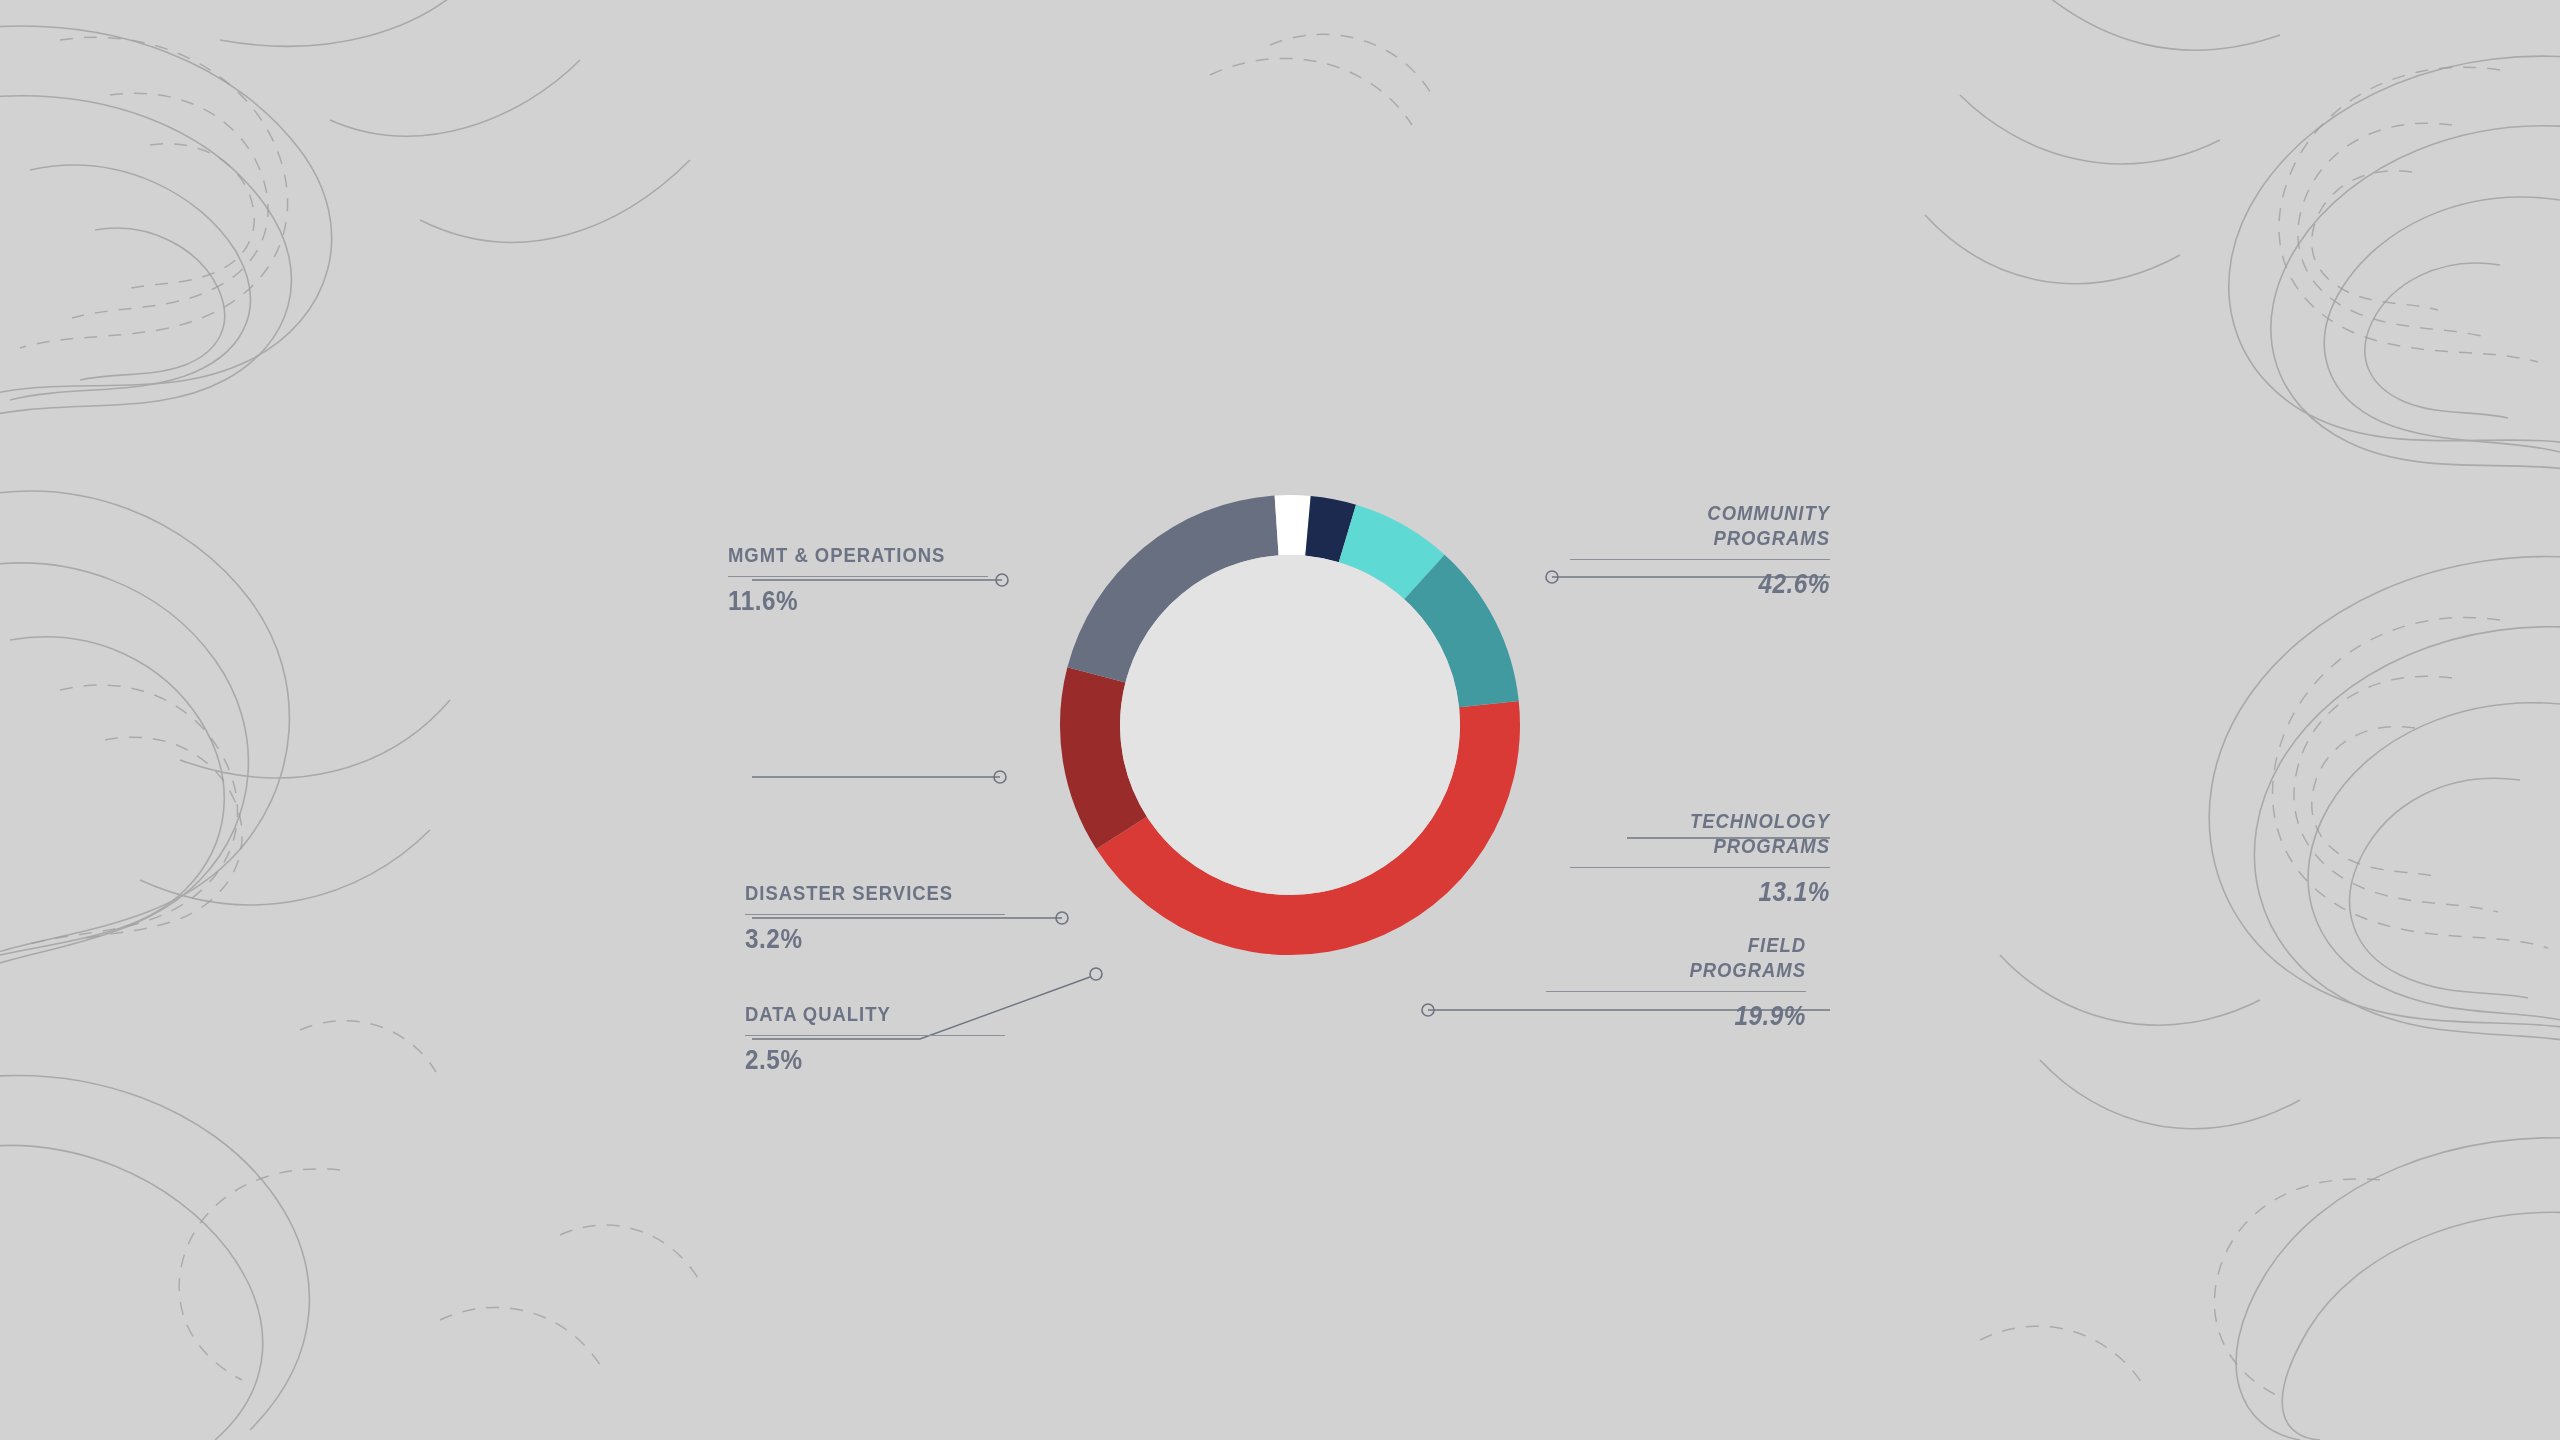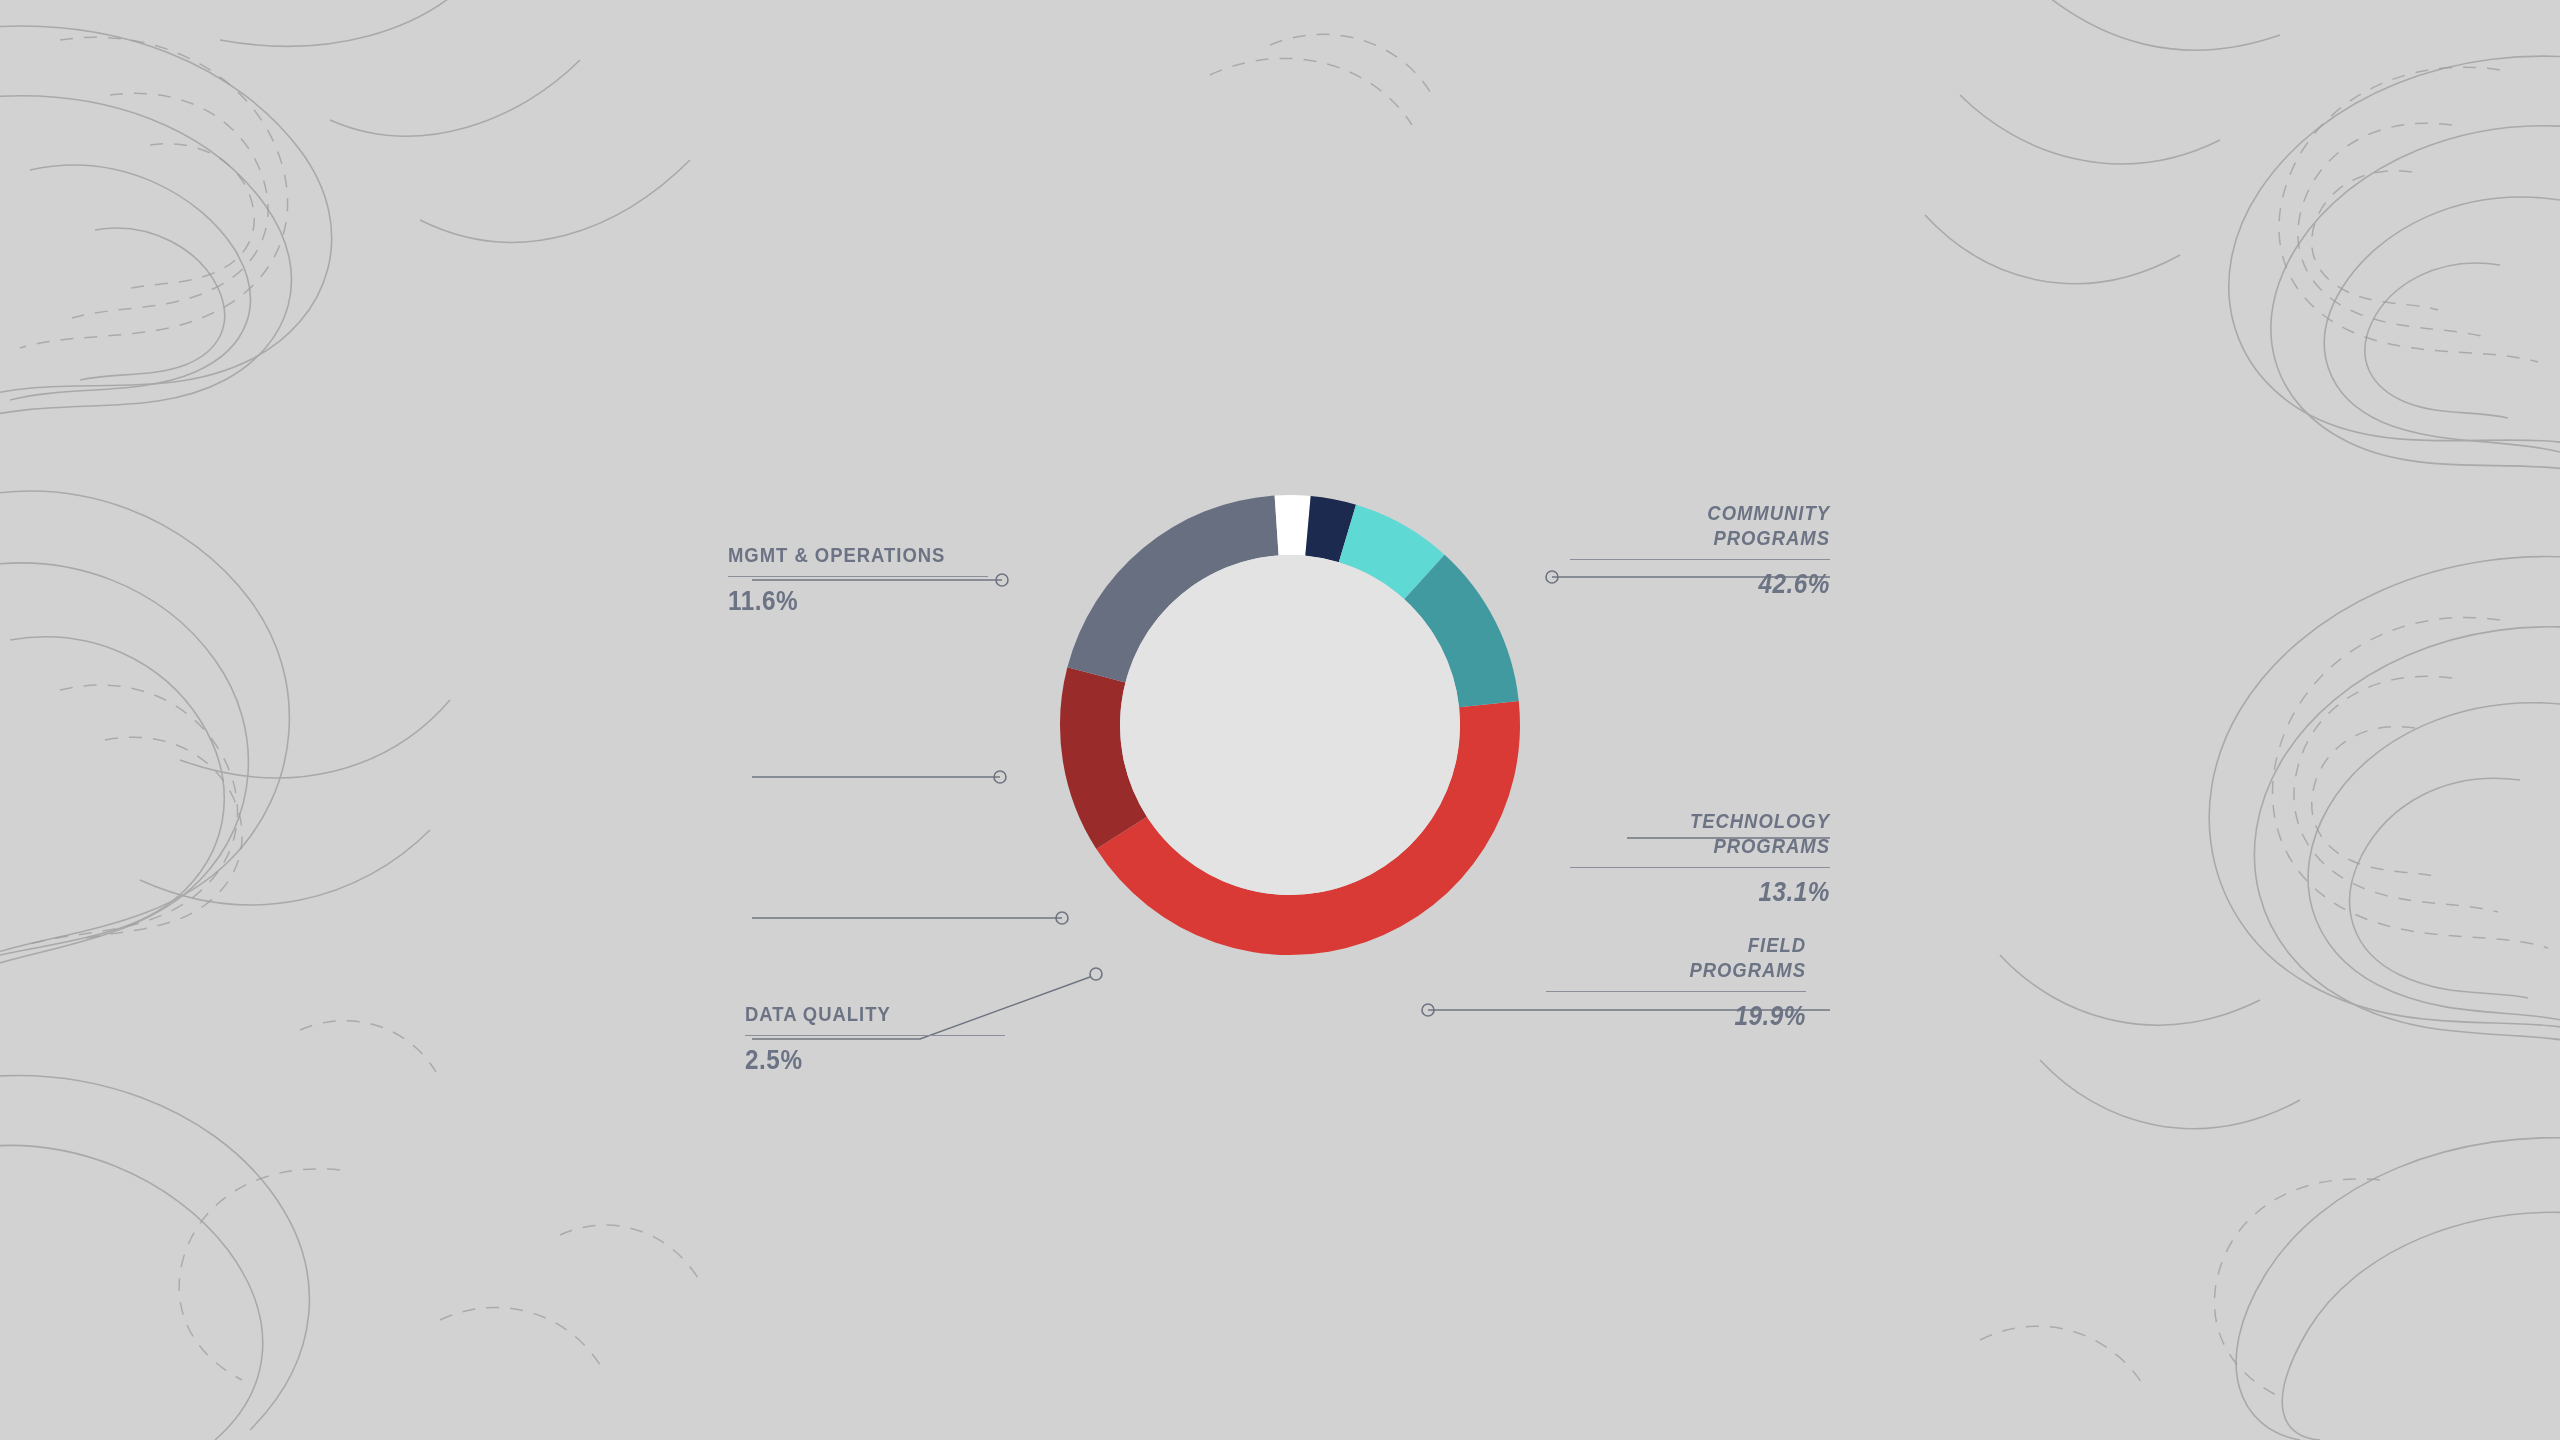--- a/index.html
+++ b/index.html
@@ -229,20 +229,25 @@
     <div class="pct">19.9%</div>
   </div>
 
   <div class="callout left" style="left:728px; top:542px;">
     <div class="cat">MGMT &amp; OPERATIONS</div>
     <div class="rule"></div>
     <div class="pct">11.6%</div>
   </div>
 
 
+  <div class="callout left" style="left:745px; top:880px;">
+    <div class="cat">DISASTER SERVICES</div>
+    <div class="rule"></div>
+    <div class="pct">3.2%</div>
+  </div>
 
   <div class="callout left" style="left:745px; top:1001px;">
     <div class="cat">DATA QUALITY</div>
     <div class="rule"></div>
     <div class="pct">2.5%</div>
   </div>
 
 </div>
 
 </body></html>

